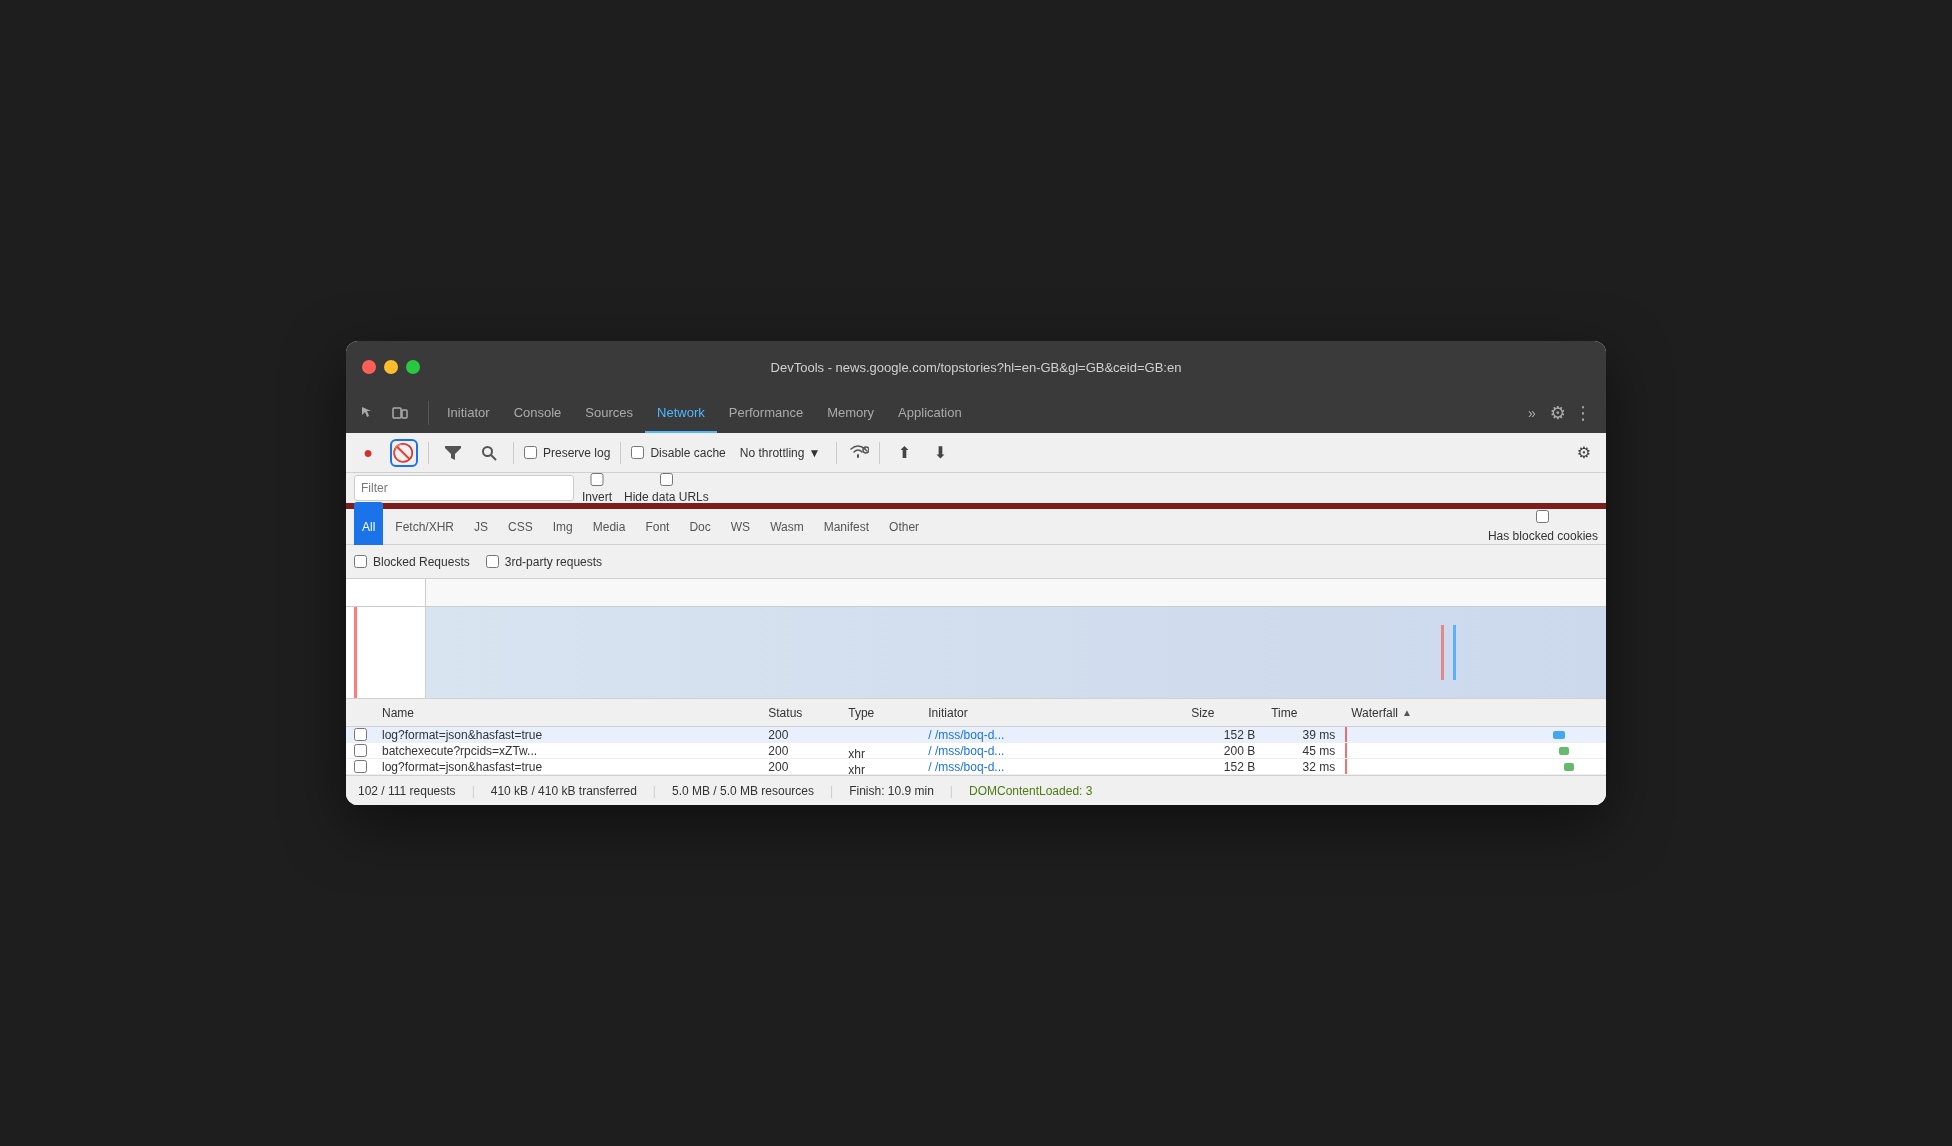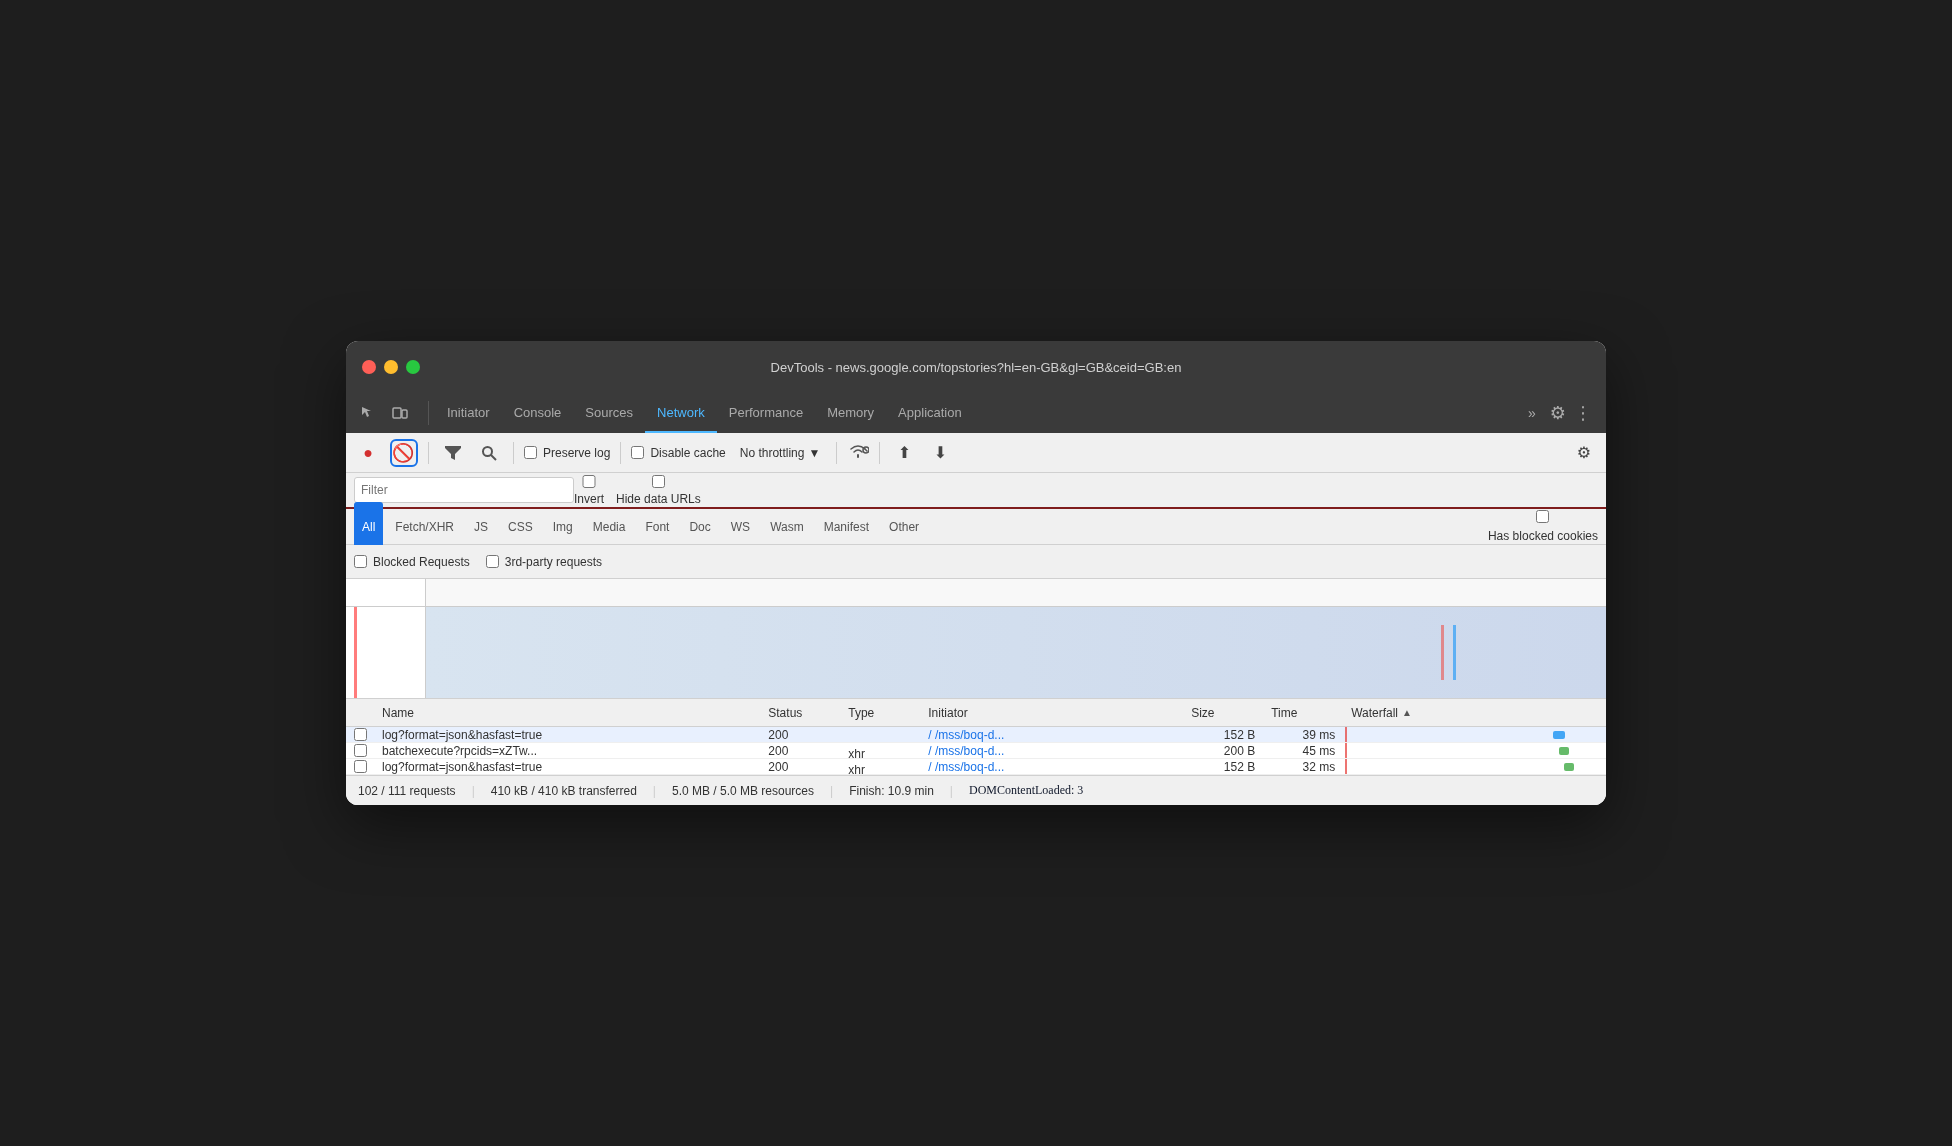--- a/index.html
+++ b/index.html
@@ -184,25 +184,25 @@
     .wifi-icon, .upload-icon, .download-icon {
       font-size: 16px;
       color: #555;
       cursor: pointer;
     }
     .toolbar-spacer { flex: 1; }
 
     
     .filter-bar {
       background: #f0f0f0;
-      border-bottom: 2px solid #7f1d1d;
+      border-bottom: 6px solid #7f1d1d;
       display: flex;
       align-items: center;
       padding: 4px 8px;
-      gap: 0;
+      gap: 8px;
       height: 36px;
     }
     .filter-input-wrapper {
       width: 220px;
       height: 26px;
       border: 1px solid #ccc;
       border-radius: 3px;
       background: #fff;
       display: flex;
       align-items: center;
@@ -487,23 +487,22 @@
       align-items: center;
       padding: 0 12px;
       font-size: 12px;
       color: #333;
       gap: 16px;
     }
     .status-divider {
       color: #ccc;
     }
     .status-domcontent {
-      color: #0f172a;
+      color: #4d7c0f;
       font-weight: 500;
-      font-family: Liberation Serif, serif;
     }
   </style>
 </head>
 <body>
 
 <div class="window">
 
   <div class="titlebar">
     <div class="traffic-lights">
       <div class="traffic-light tl-red"></div>

